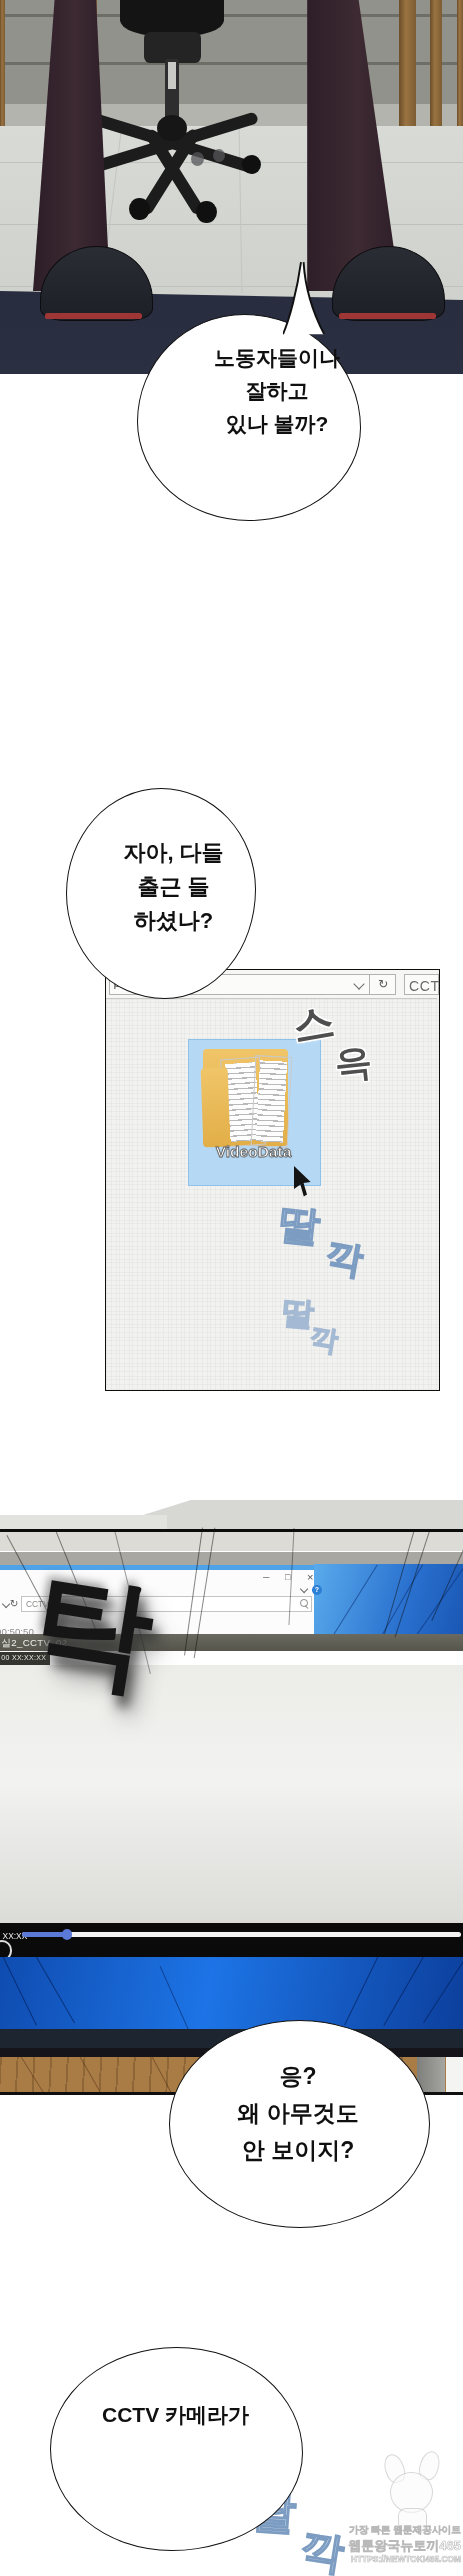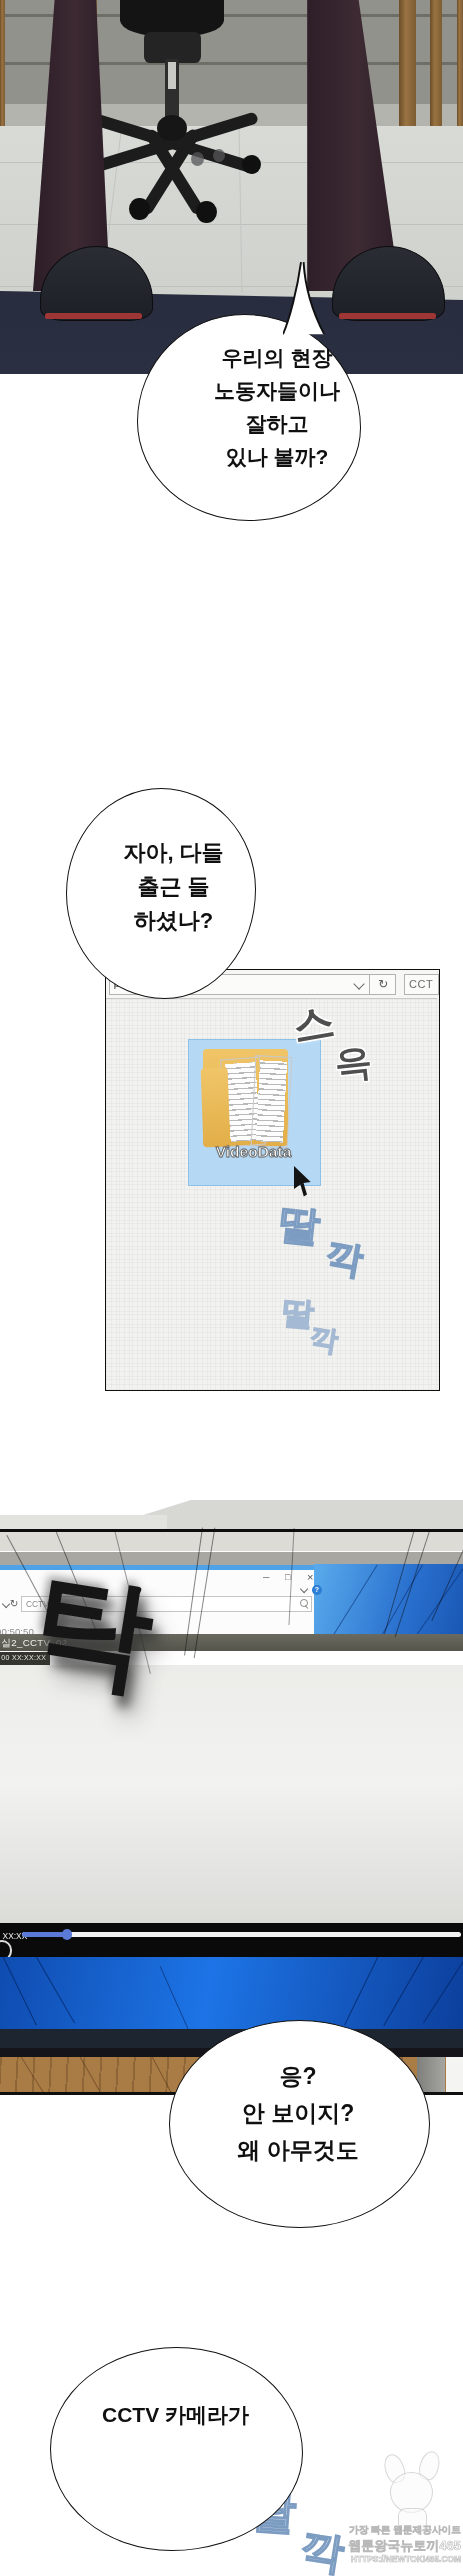--- a/index.html
+++ b/index.html
@@ -52,21 +52,21 @@
           background-image:repeating-linear-gradient(0deg,rgba(0,0,0,.03) 0 0.6px,transparent 0.6px 2.6px),
                            repeating-linear-gradient(90deg,rgba(0,0,0,.03) 0 0.6px,transparent 0.6px 2.6px);}
   #p2bar{left:0;top:0;width:331px;height:28px;border-bottom:0.6px solid #c9c9c7;background:#f6f6f4;}
   .fieldbox{border:0.6px solid #b2b2b0;background:#fbfbfa;box-sizing:border-box;}
   #addrField{left:2.6px;top:3.9px;width:261px;height:21px;}
   #addrTxt{left:7.7px;top:8.4px;font-size:10.3px;color:#2e2e2e;}
   #refBox{left:263px;top:3.9px;width:27px;height:21px;}
   .chev{width:7px;height:7px;border-right:1.3px solid #6a6a6a;border-bottom:1.3px solid #6a6a6a;transform:rotate(45deg);}
   .refresh{font-size:12.2px;color:#5c5c5c;}
   #srchBox{left:298px;top:3.9px;width:35px;height:21px;}
-  #srchTxt{left:303px;top:8.4px;font-size:11px;color:#6b6b6b;letter-spacing:0.6px;}
+  #srchTxt{left:303px;top:8.4px;font-size:14px;color:#6b6b6b;letter-spacing:0.6px;}
   #selBox{left:82px;top:69px;width:131px;height:145px;background:#b5d9f5;border:0.6px solid #8ec1e8;}
   .fback{background:linear-gradient(#f0c568,#e2ae48);border-radius:3.9px;}
   .fpage{background:#fdfdfd;border:0.6px solid #c9c9c9;
          background-image:repeating-linear-gradient(0deg,transparent 0 3.9px,#b9b9b9 3.9px 5.2px);
          background-clip:content-box;padding:3.9px;box-sizing:border-box;}
   #folderLabel{left:82px;top:173px;width:131px;text-align:center;font-size:15.5px;font-weight:700;color:#fff;
                -webkit-text-stroke:0.8px #5f5f5f;text-shadow:0 0 1.9px rgba(80,80,80,.6);}
   #cursor2{left:188px;top:196px;width:24.5px;height:31px;background:#141414;
            clip-path:polygon(0 0,0 74%,26% 60%,40% 98%,53% 92%,39% 55%,68% 52%);
            filter:drop-shadow(0 0 1.3px #fff) drop-shadow(0 0 0.6px #fff);}
@@ -173,21 +173,20 @@
   <div class="abs sole" style="left:339px;width:97px"></div>
 </div>
 
 <svg class="abs" id="b1tail" width="45" height="79" viewBox="0 0 70 122">
   <path d="M28,6 C22,50 10,95 0,118 L64,118 C44,80 34,40 32,6 Z" fill="#fff" stroke="none"></path>
   <path d="M28,6 C22,50 10,95 0,118" fill="none" stroke="#111" stroke-width="3"></path>
   <path d="M32,6 C34,40 44,80 64,118" fill="none" stroke="#111" stroke-width="3"></path>
 </svg>
 <div class="abs bubble" id="b1"></div>
 <div class="abs btxt" id="b1t">
-  <div>우리의 현장</div>
   <div>노동자들이나</div>
   <div>잘하고</div>
   <div>있나 볼까?</div>
 </div>
 
 <div class="abs" id="panel2">
   <div class="abs" id="p2bar"></div>
   <div class="abs fieldbox" id="addrField"></div>
   <div class="abs" id="addrTxt">pc,cc</div>
   <div class="abs chev" style="left:249px;top:9.7px"></div>
@@ -288,22 +287,22 @@
   <div class="ln" style="left:291px;top:40px;height:97px;transform:rotate(3deg);background:rgba(15,15,15,.4)"></div>
   <div class="ln" style="left:399px;top:39px;height:109px;transform:rotate(16deg)"></div>
   <div class="ln" style="left:412px;top:39px;height:113px;transform:rotate(18deg)"></div>
   <div class="ln" style="left:451px;top:40px;height:97px;transform:rotate(24deg)"></div>
 </div>
 <div class="abs sfx" id="tak">탁</div>
 
 <div class="abs bubble" id="b4"></div>
 <div class="abs btxt" id="b4t">
   <div>응?</div>
+  <div>왜 아무것도</div>
   <div>안 보이지?</div>
-  <div>왜 아무것도</div>
 </div>
 
 <div class="abs bubble" id="b5"></div>
 <div class="abs btxt" id="b5t">
   <div>CCTV 카메라가</div>
 </div>
 
 <div class="abs sfx clickblue" style="left:250px;top:2481px;font-size:46px;transform:rotate(4deg);z-index:4">딸</div>
 <div class="abs sfx clickblue" style="left:301px;top:2523px;font-size:43px;transform:rotate(9deg);z-index:4">깍</div>
 

